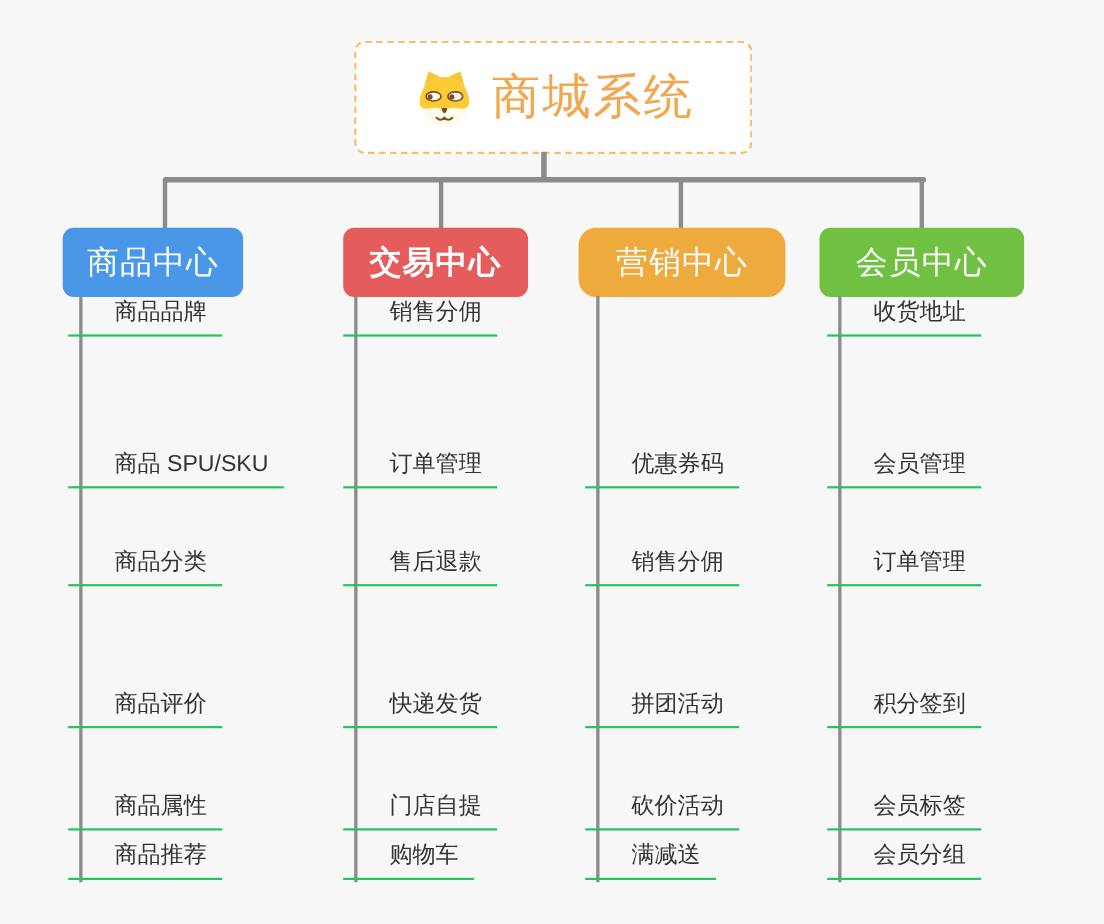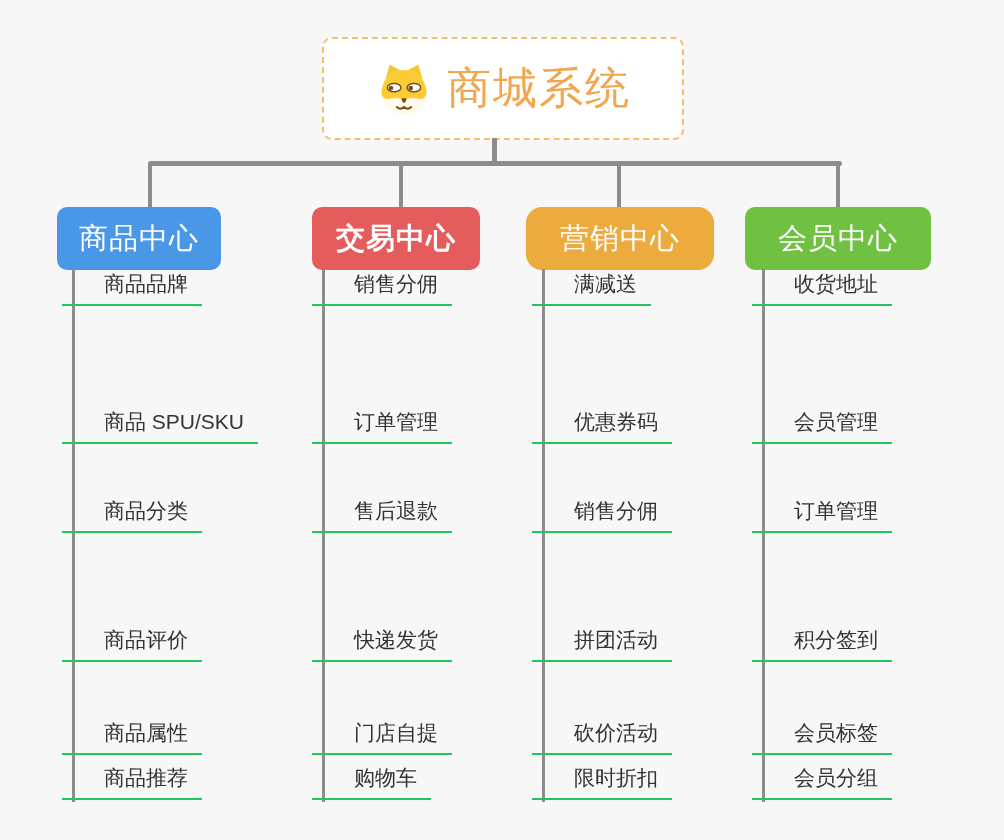--- a/index.html
+++ b/index.html
@@ -107,21 +107,20 @@
     <div class="leaf">购物车</div>
     <div class="leaf">销售分佣</div>
   </div>
 
   <div class="branch branch-c3">
     <div class="trunk"></div>
     <div class="leaf">优惠券码</div>
     <div class="leaf">销售分佣</div>
     <div class="leaf">拼团活动</div>
     <div class="leaf">砍价活动</div>
-    <div class="leaf">限时折扣</div>
     <div class="leaf">满减送</div>
   </div>
 
   <div class="branch branch-c4">
     <div class="trunk"></div>
     <div class="leaf">会员管理</div>
     <div class="leaf">订单管理</div>
     <div class="leaf">积分签到</div>
     <div class="leaf">会员标签</div>
     <div class="leaf">会员分组</div>

